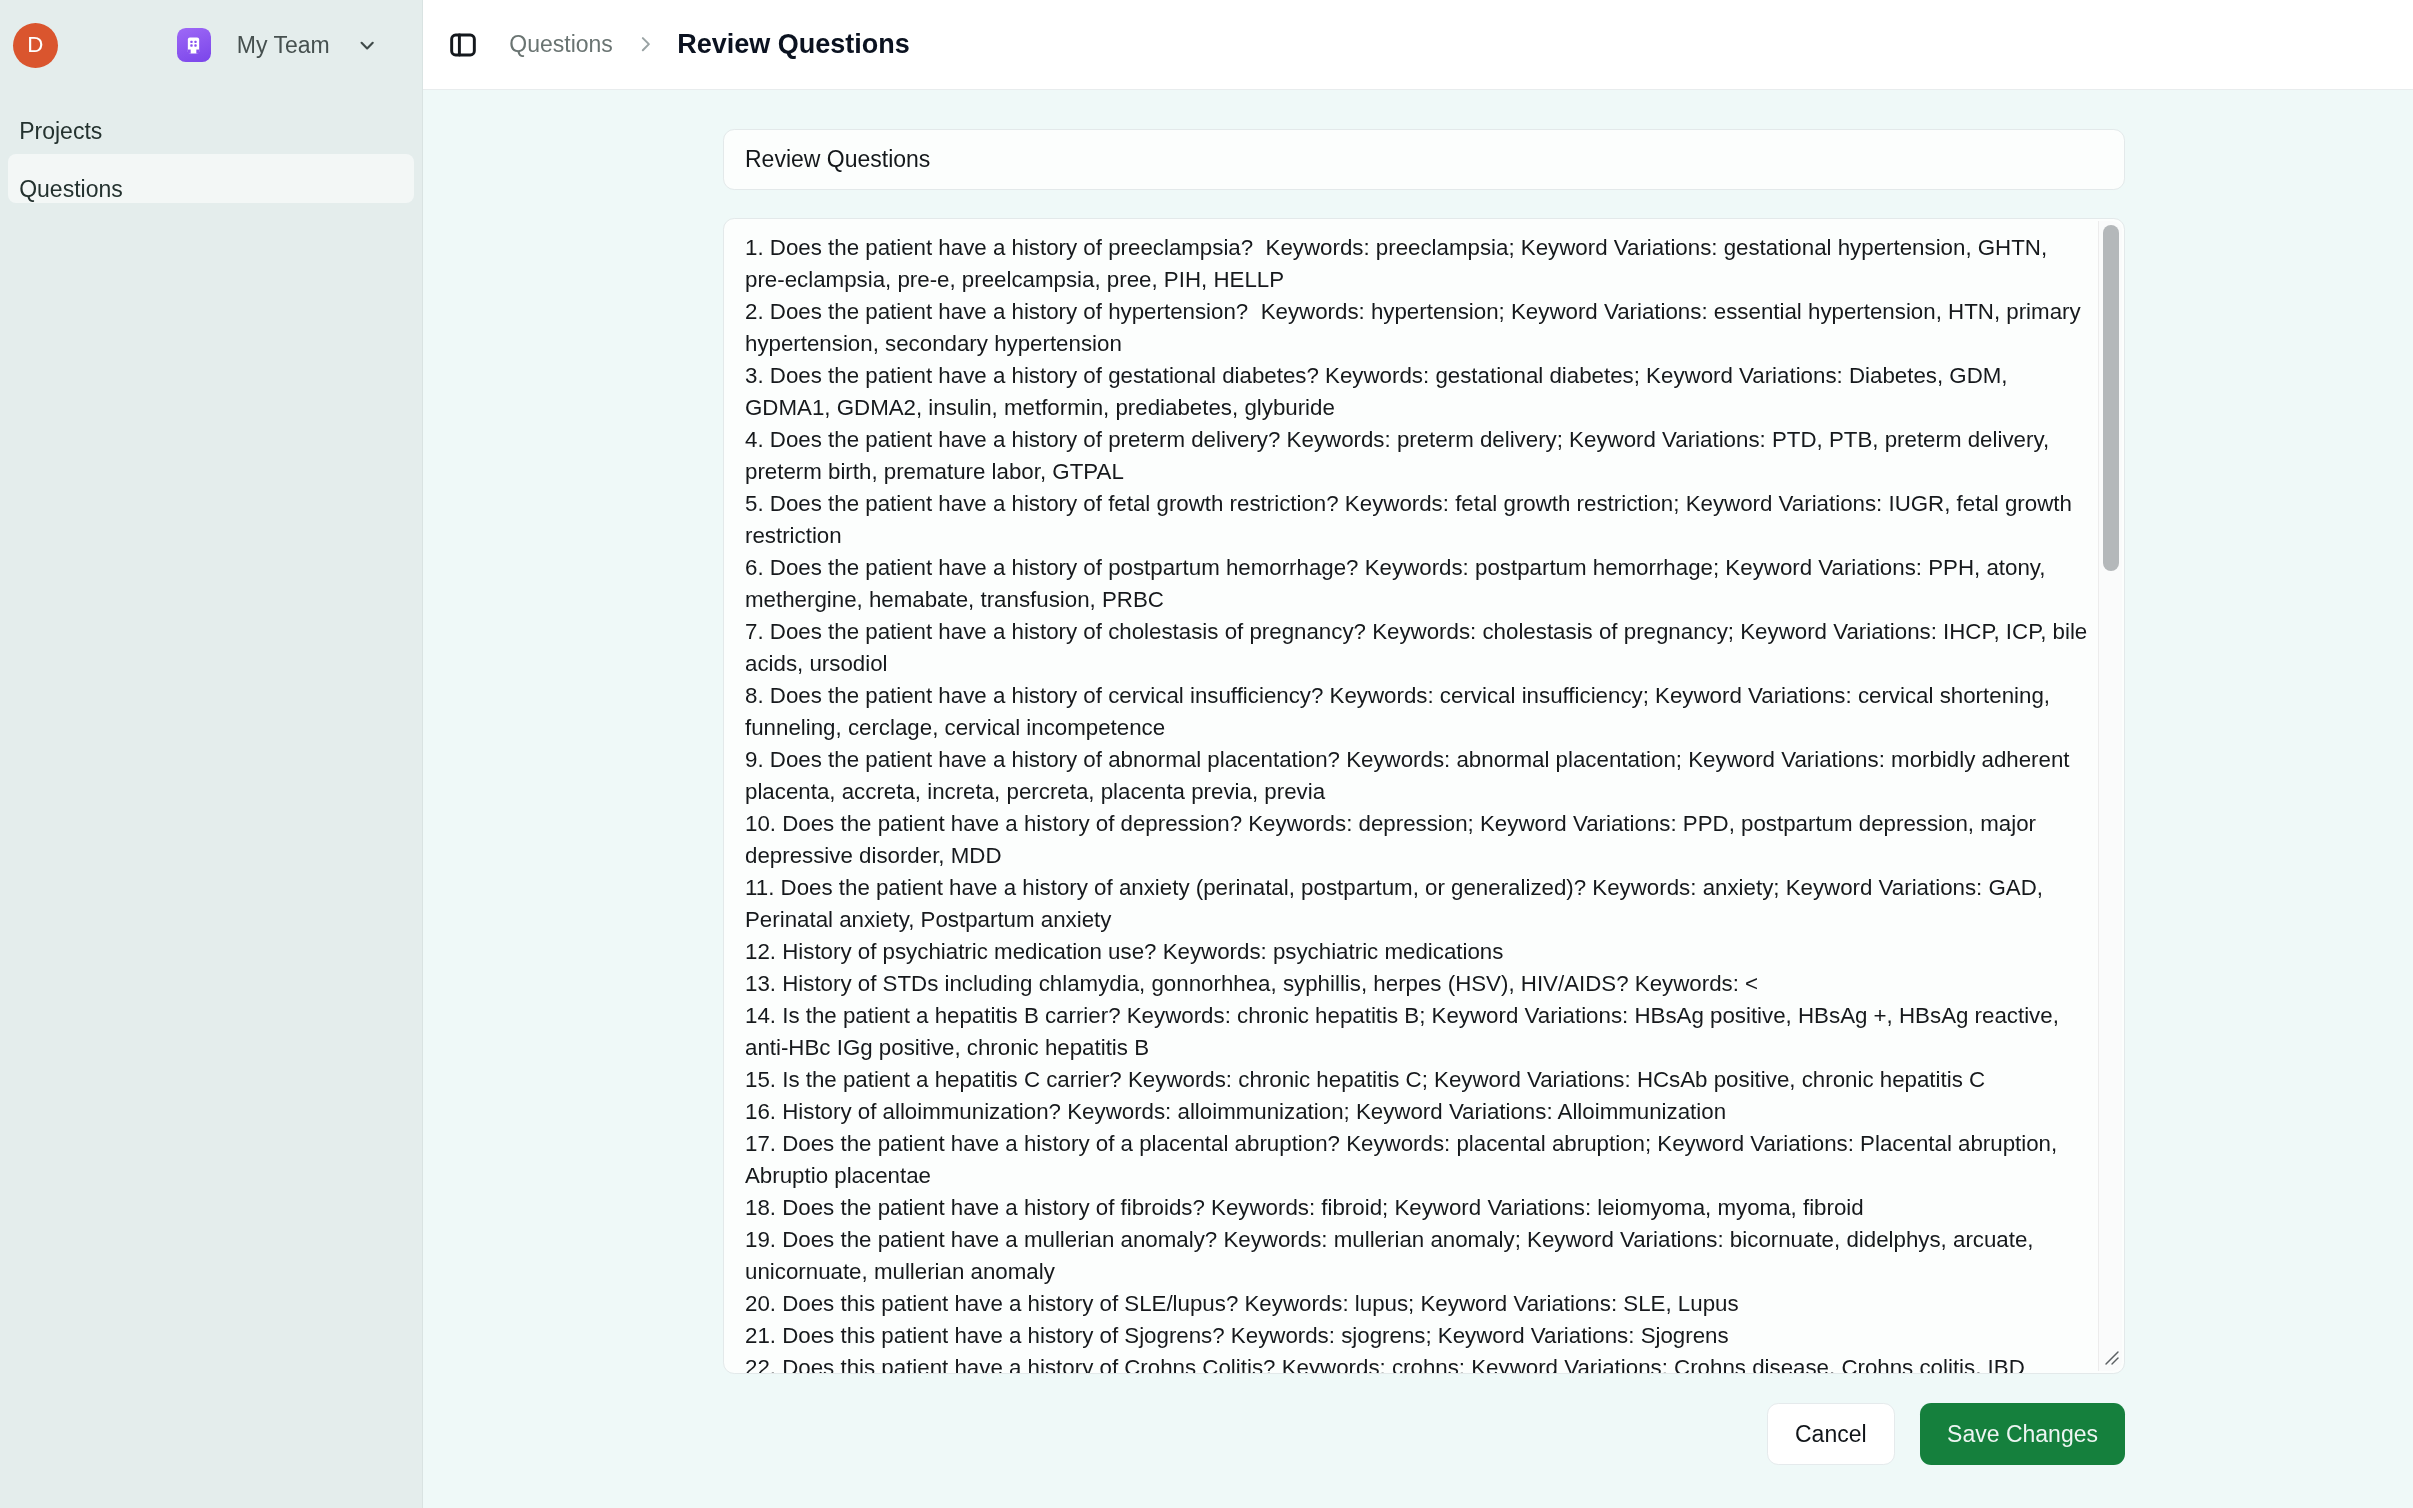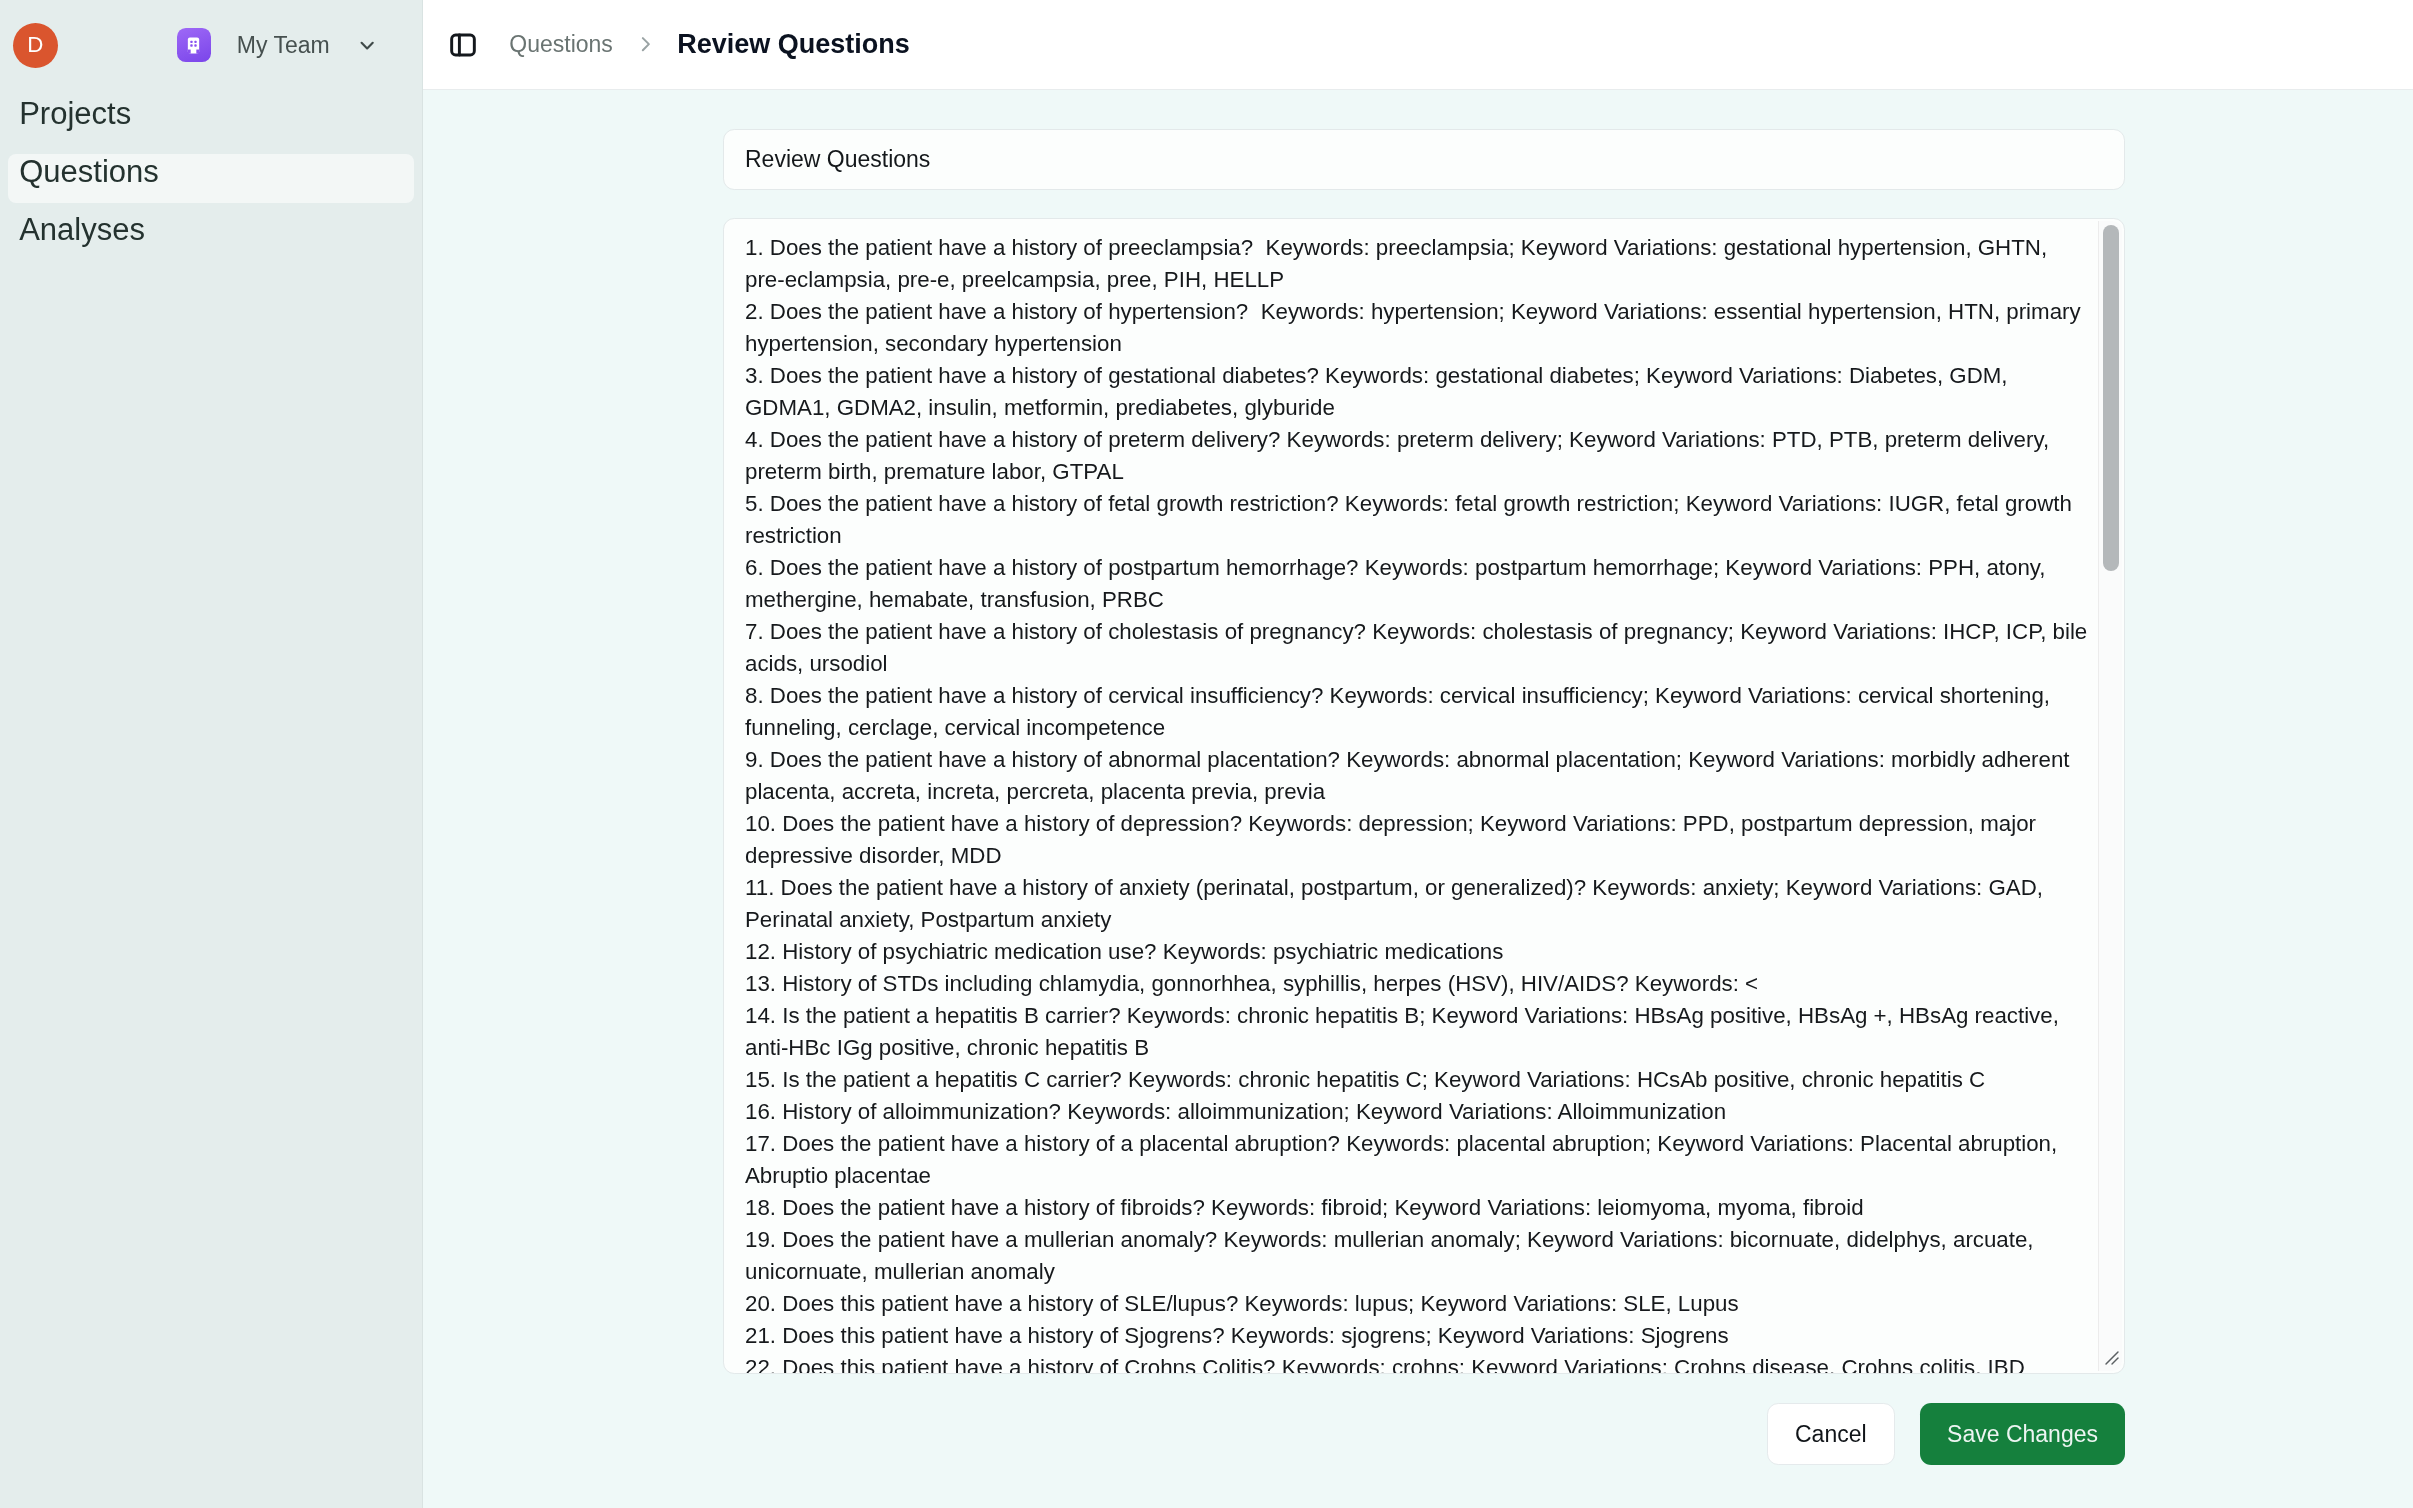--- a/index.html
+++ b/index.html
@@ -30,23 +30,23 @@
   .team-selector { margin-left:auto; display:flex; align-items:center; gap:26px; cursor:pointer; }
   .team-icon {
     width:34px; height:34px; border-radius:8.8px;
     background:linear-gradient(160deg,#9e69f6 0%,#7a45ea 100%);
     display:flex; align-items:center; justify-content:center;
   }
   .team-label { font-size:23px; font-weight:500; color:#46504f; }
 
   .nav { padding:6.4px 8px; display:flex; flex-direction:column; gap:8.8px; }
   .nav-item {
-    height:49px; display:flex; align-items:flex-start;
+    height:49px; display:flex; align-items:flex-end;
     padding:0 11.2px; border-radius:8px;
-    font-size:31px; color:#24322f; cursor:pointer;
+    font-size:23px; color:#24322f; cursor:pointer;
   }
   .nav-item.active { background:rgba(255,255,255,0.55); }
 
   
   .main { flex:1; display:flex; flex-direction:column; height:100%; min-width:0; }
   .topbar {
     height:90px; min-height:90px; background:#ffffff;
     border-bottom:1.6px solid #e8eced;
     display:flex; align-items:center; gap:29px;
     padding-left:22.3px;
@@ -127,23 +127,20 @@
         </svg>
       </span>
     </div>
   </div>
   <nav class="nav">
     <div class="nav-item">
       <span>Projects</span>
     </div>
     <div class="nav-item active">
       <span>Questions</span>
-    </div>
-    <div class="nav-item">
-      <span>Analyses</span>
     </div>
   </nav>
 </aside>
 
 <div class="main">
 
   <header class="topbar">
     <button class="panel-btn">
       <span style="display:flex;">
         <svg width="32" height="32" viewBox="0 0 24 24" fill="none" stroke="#14181d" stroke-width="2.2" stroke-linecap="round" stroke-linejoin="round">

